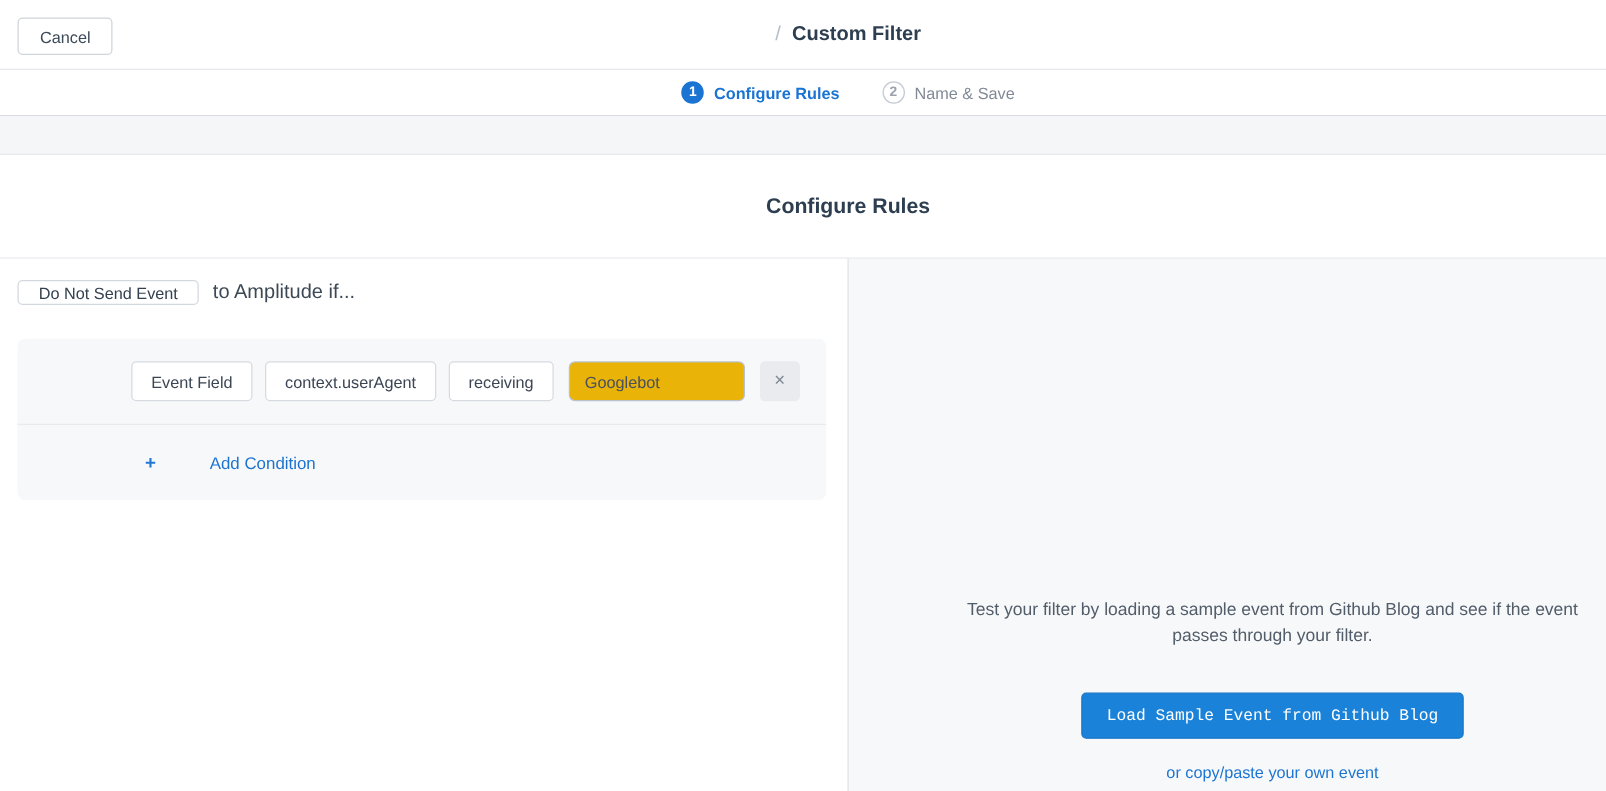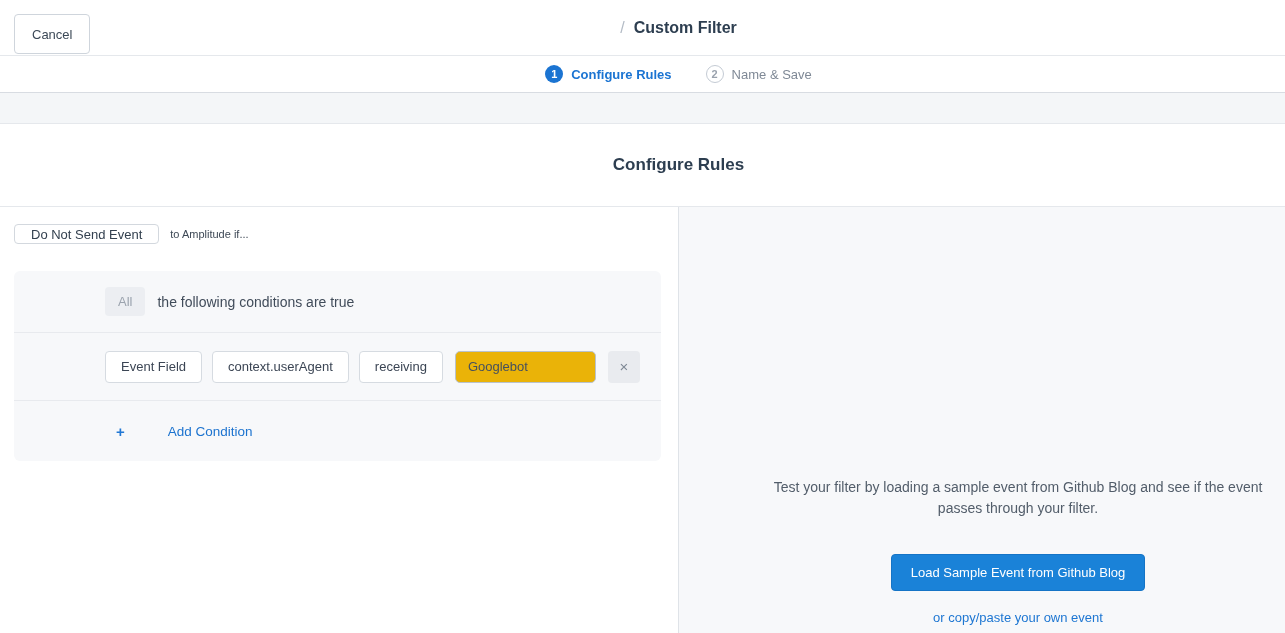--- a/index.html
+++ b/index.html
@@ -21,21 +21,21 @@
     height: 56px;
     border-bottom: 1px solid #e5e8ec;
     display: flex;
     align-items: center;
     justify-content: center;
   }
   .cancel-btn {
     position: absolute;
     left: 14px;
     top: 14px;
-    height: 40px;
+    height: 30px;
     padding: 0 17px;
     background: #fff;
     border: 1px solid #cfd5dc;
     border-radius: 4px;
     font-family: "Liberation Sans", sans-serif;
     font-size: 13px;
     color: #3c4957;
     cursor: pointer;
   }
   .breadcrumb {
@@ -118,21 +118,21 @@
     padding: 0 16px;
     background: #fff;
     border: 1px solid #d3d8de;
     border-radius: 4px;
     font-family: "Liberation Sans", sans-serif;
     font-size: 13px;
     font-weight: 500;
     color: #33404f;
     cursor: pointer;
   }
-  .action-suffix { margin-left: 11px; font-size: 11px; color: #3d4855; }
+  .action-suffix { margin-left: 11px; font-size: 16px; color: #3d4855; }
 
   .group-box {
     margin-top: 27px;
     width: 647px;
     background: #f7f8fa;
     border-radius: 6px;
   }
   .group-row { display: flex; align-items: center; }
   .group-row + .group-row { border-top: 1px solid #e8eaee; }
 
@@ -196,21 +196,21 @@
     font-size: 14px;
     line-height: 21px;
     color: #525d6a;
   }
   .load-btn {
     margin-top: 23px;
     padding: 10px 19px;
     background: #1a82d8;
     border: 1px solid #1574c6;
     border-radius: 4px;
-    font-family: Liberation Sans, sans-serif;
+    font-family: Liberation Mono, monospace;
     font-size: 13px;
     font-weight: 500;
     color: #ffffff;
     cursor: pointer;
   }
   .paste-link {
     display: block;
     margin-top: 19px;
     font-size: 13px;
     font-weight: 500;
@@ -254,24 +254,20 @@
 
       <div class="left-panel">
 
         <div class="action-row">
           <button class="action-btn">Do Not Send Event</button>
           <span class="action-suffix">to Amplitude if...</span>
         </div>
 
         <div class="group-box">
 
-          <div class="group-row match-row">
-            <span class="match-chip">All</span>
-            <span class="match-text">the following conditions are true</span>
-          </div>
 
           <div class="group-row condition-row">
             <button class="pill-btn">Event Field</button>
             <button class="pill-btn">context.userAgent</button>
             <button class="pill-btn">receiving</button>
             <input class="value-input" type="text" value="Googlebot" style="">
             <button class="remove-btn">
               <span>×</span>
             </button>
           </div>

